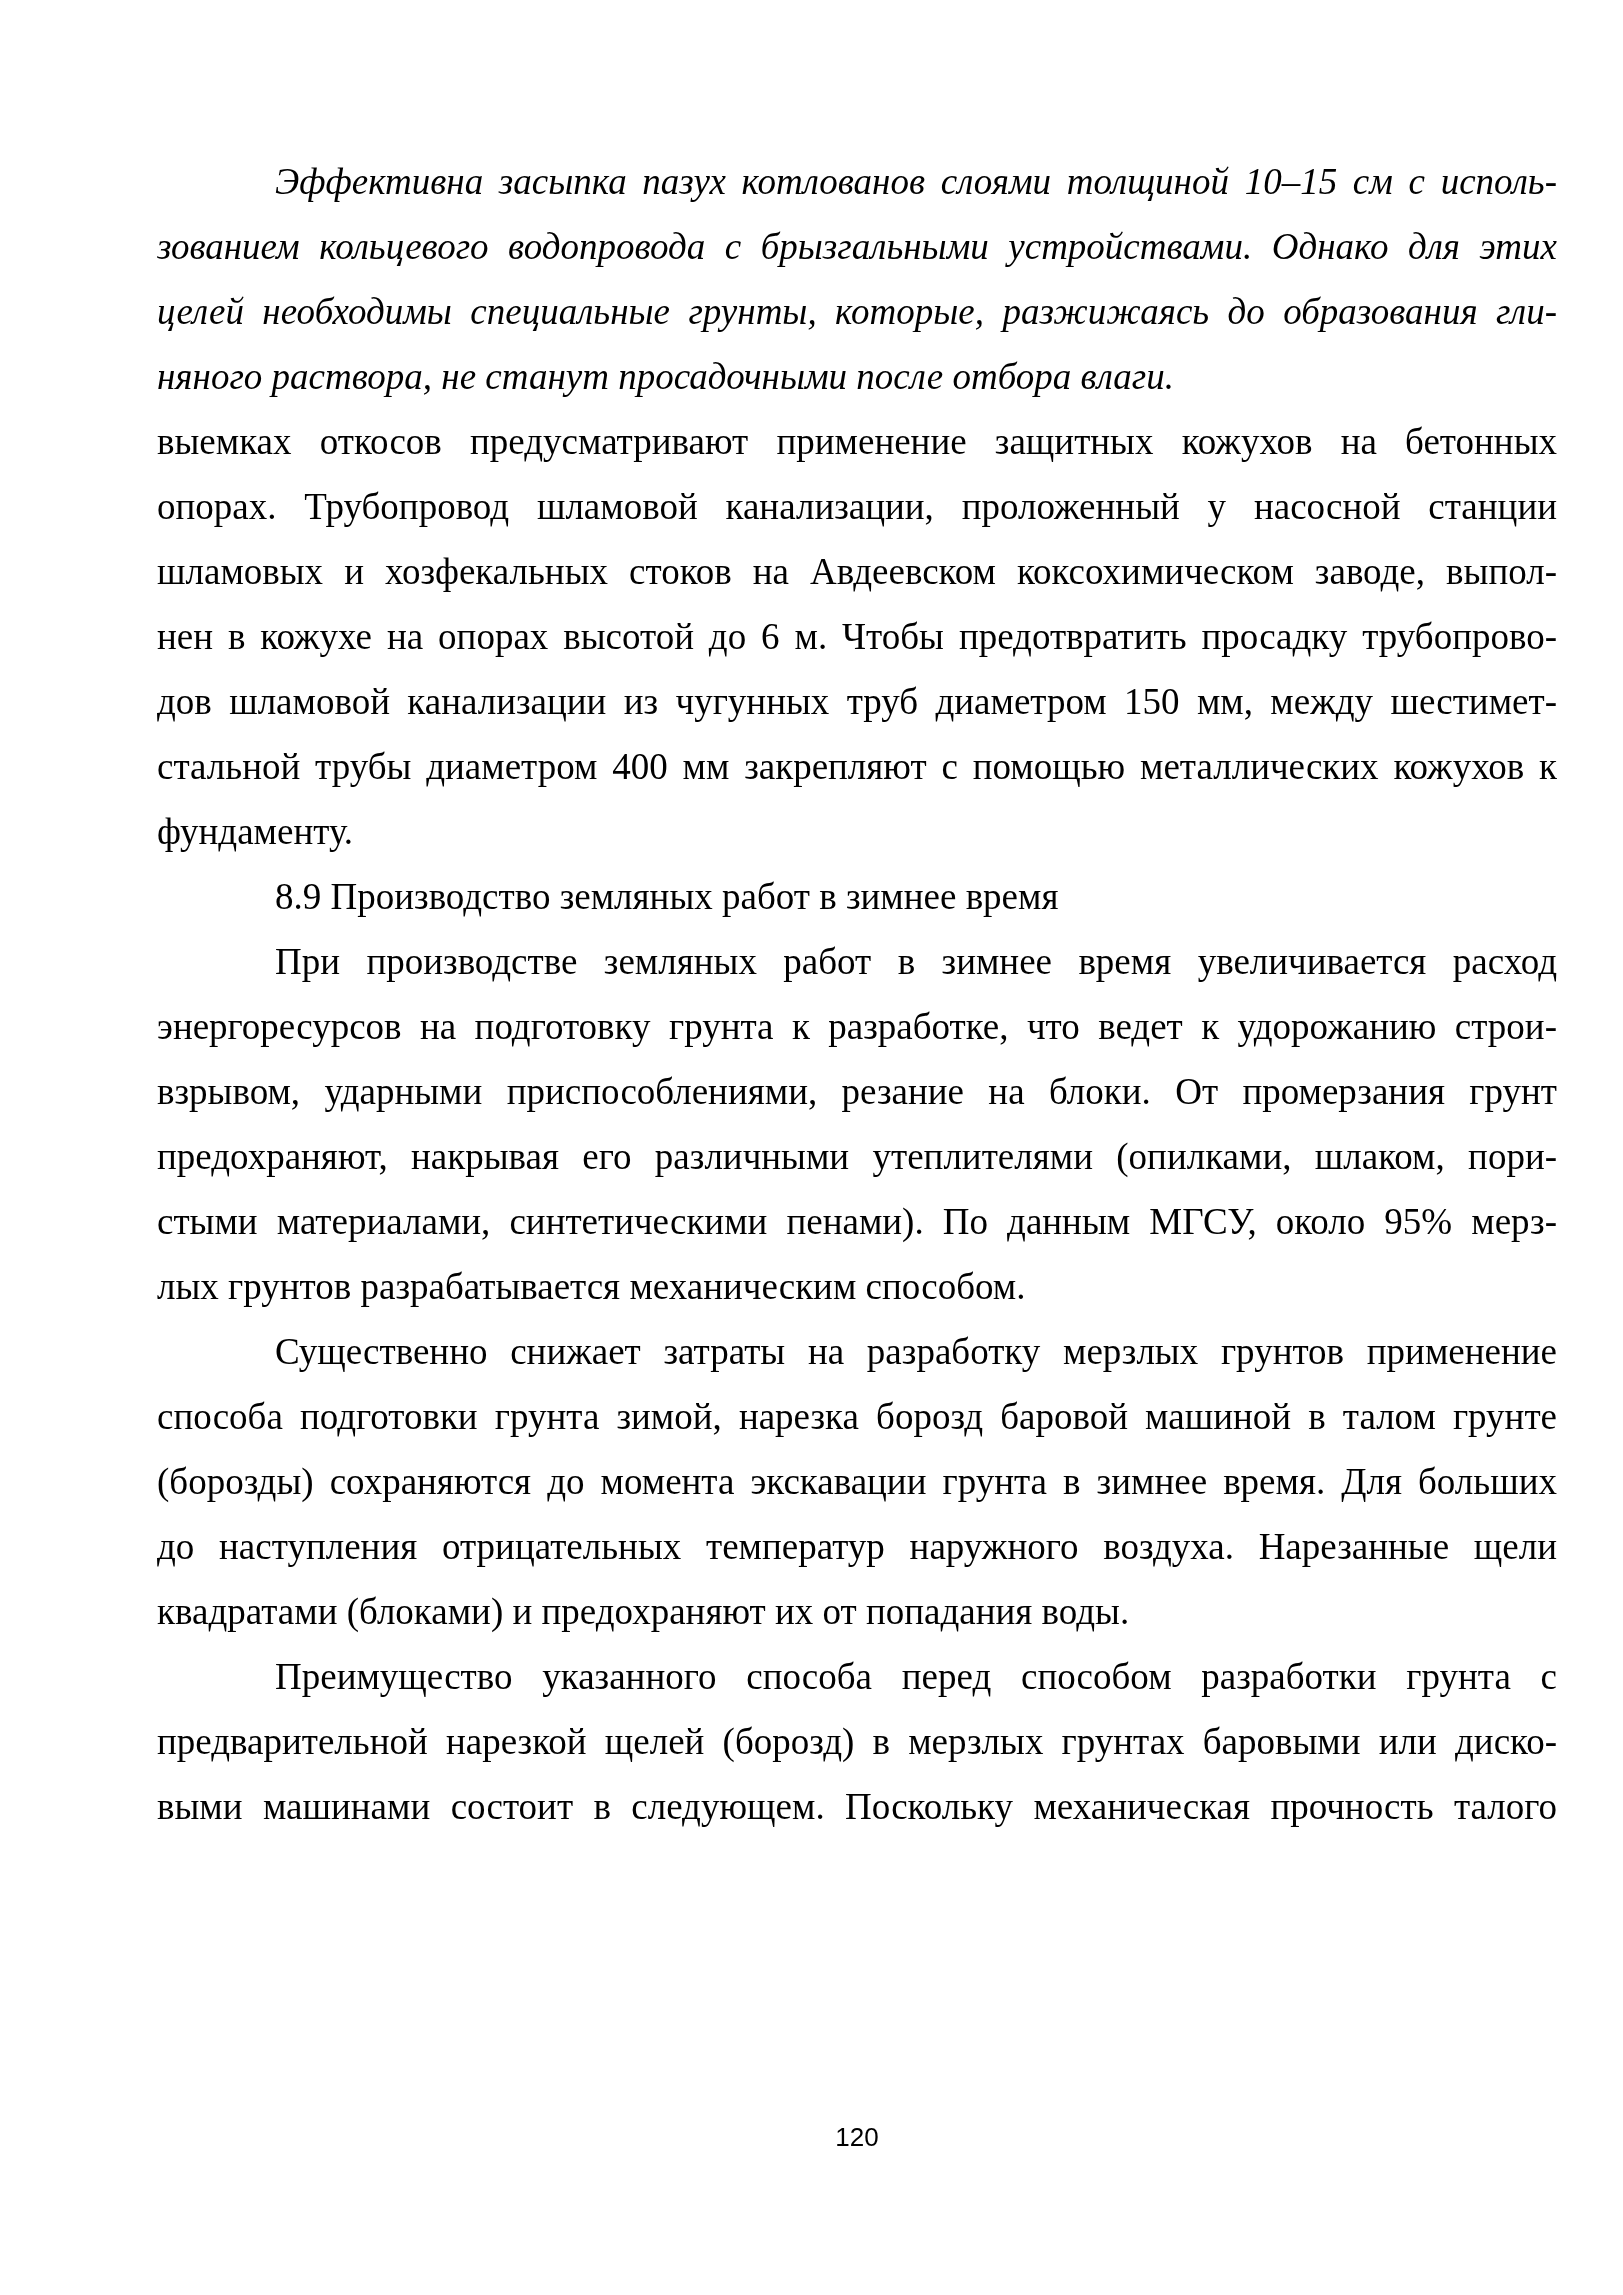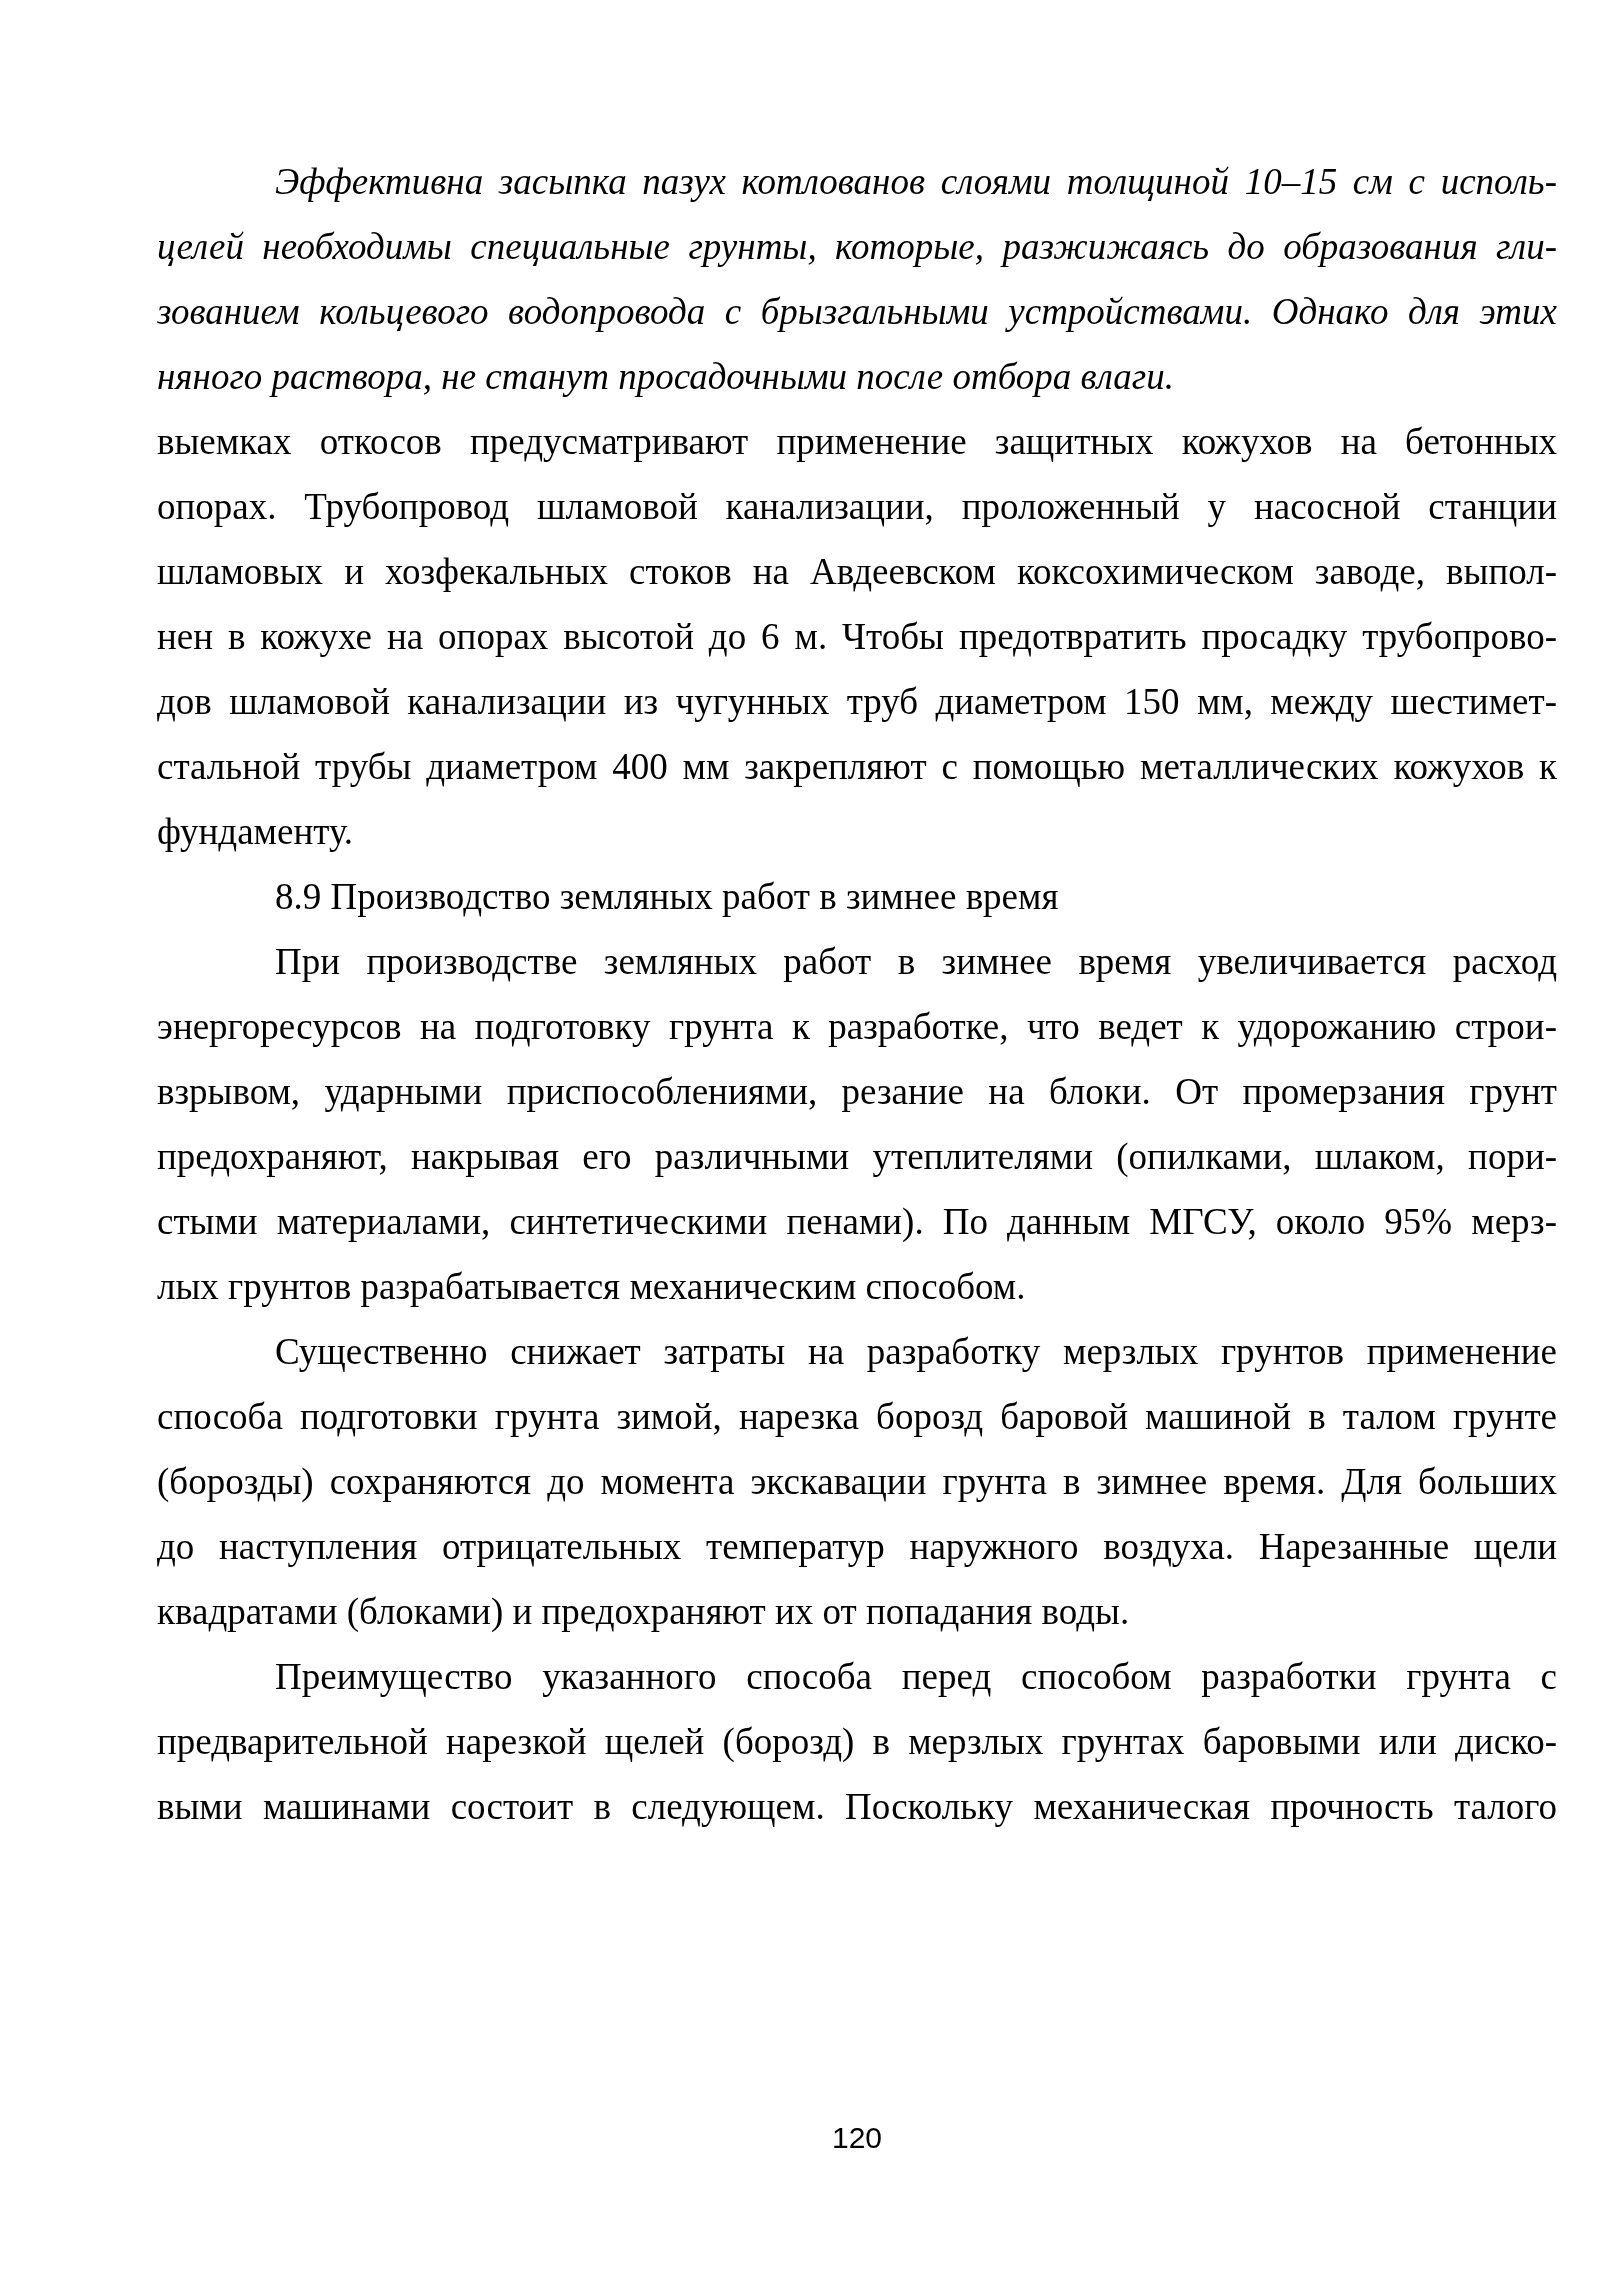--- a/index.html
+++ b/index.html
@@ -38,35 +38,35 @@
     text-align-last: left;
     text-indent: 118px;
   }
   .footer {
     position: absolute;
     left: 157px;
     top: 2119px;
     width: 1400px;
     text-align: center;
     font-family: "Liberation Sans", "DejaVu Sans", sans-serif;
-    font-size: 30px;
+    font-size: 26px;
     line-height: 37px;
     color: #000000;
   }
 </style>
 </head>
 <body>
 
 <div class="page">
   <div class="text-block">
 
     <div class="para italic">
       <div class="line first">Эффективна засыпка пазух котлованов слоями толщиной 10–15 см с исполь-</div>
+      <div class="line">зованием кольцевого водопровода с брызгальными устройствами. Однако для этих</div>
       <div class="line">целей необходимы специальные грунты, которые, разжижаясь до образования гли-</div>
-      <div class="line">зованием кольцевого водопровода с брызгальными устройствами. Однако для этих</div>
       <div class="line last">няного раствора, не станут просадочными после отбора влаги.</div>
     </div>
 
     <div class="para">
       <div class="line">выемках откосов предусматривают применение защитных кожухов на бетонных</div>
       <div class="line">опорах. Трубопровод шламовой канализации, проложенный у насосной станции</div>
       <div class="line">шламовых и хозфекальных стоков на Авдеевском коксохимическом заводе, выпол-</div>
       <div class="line">нен в кожухе на опорах высотой до 6 м. Чтобы предотвратить просадку трубопрово-</div>
       <div class="line">дов шламовой канализации из чугунных труб диаметром 150 мм, между шестимет-</div>
       <div class="line">стальной трубы диаметром 400 мм закрепляют с помощью металлических кожухов к</div>

